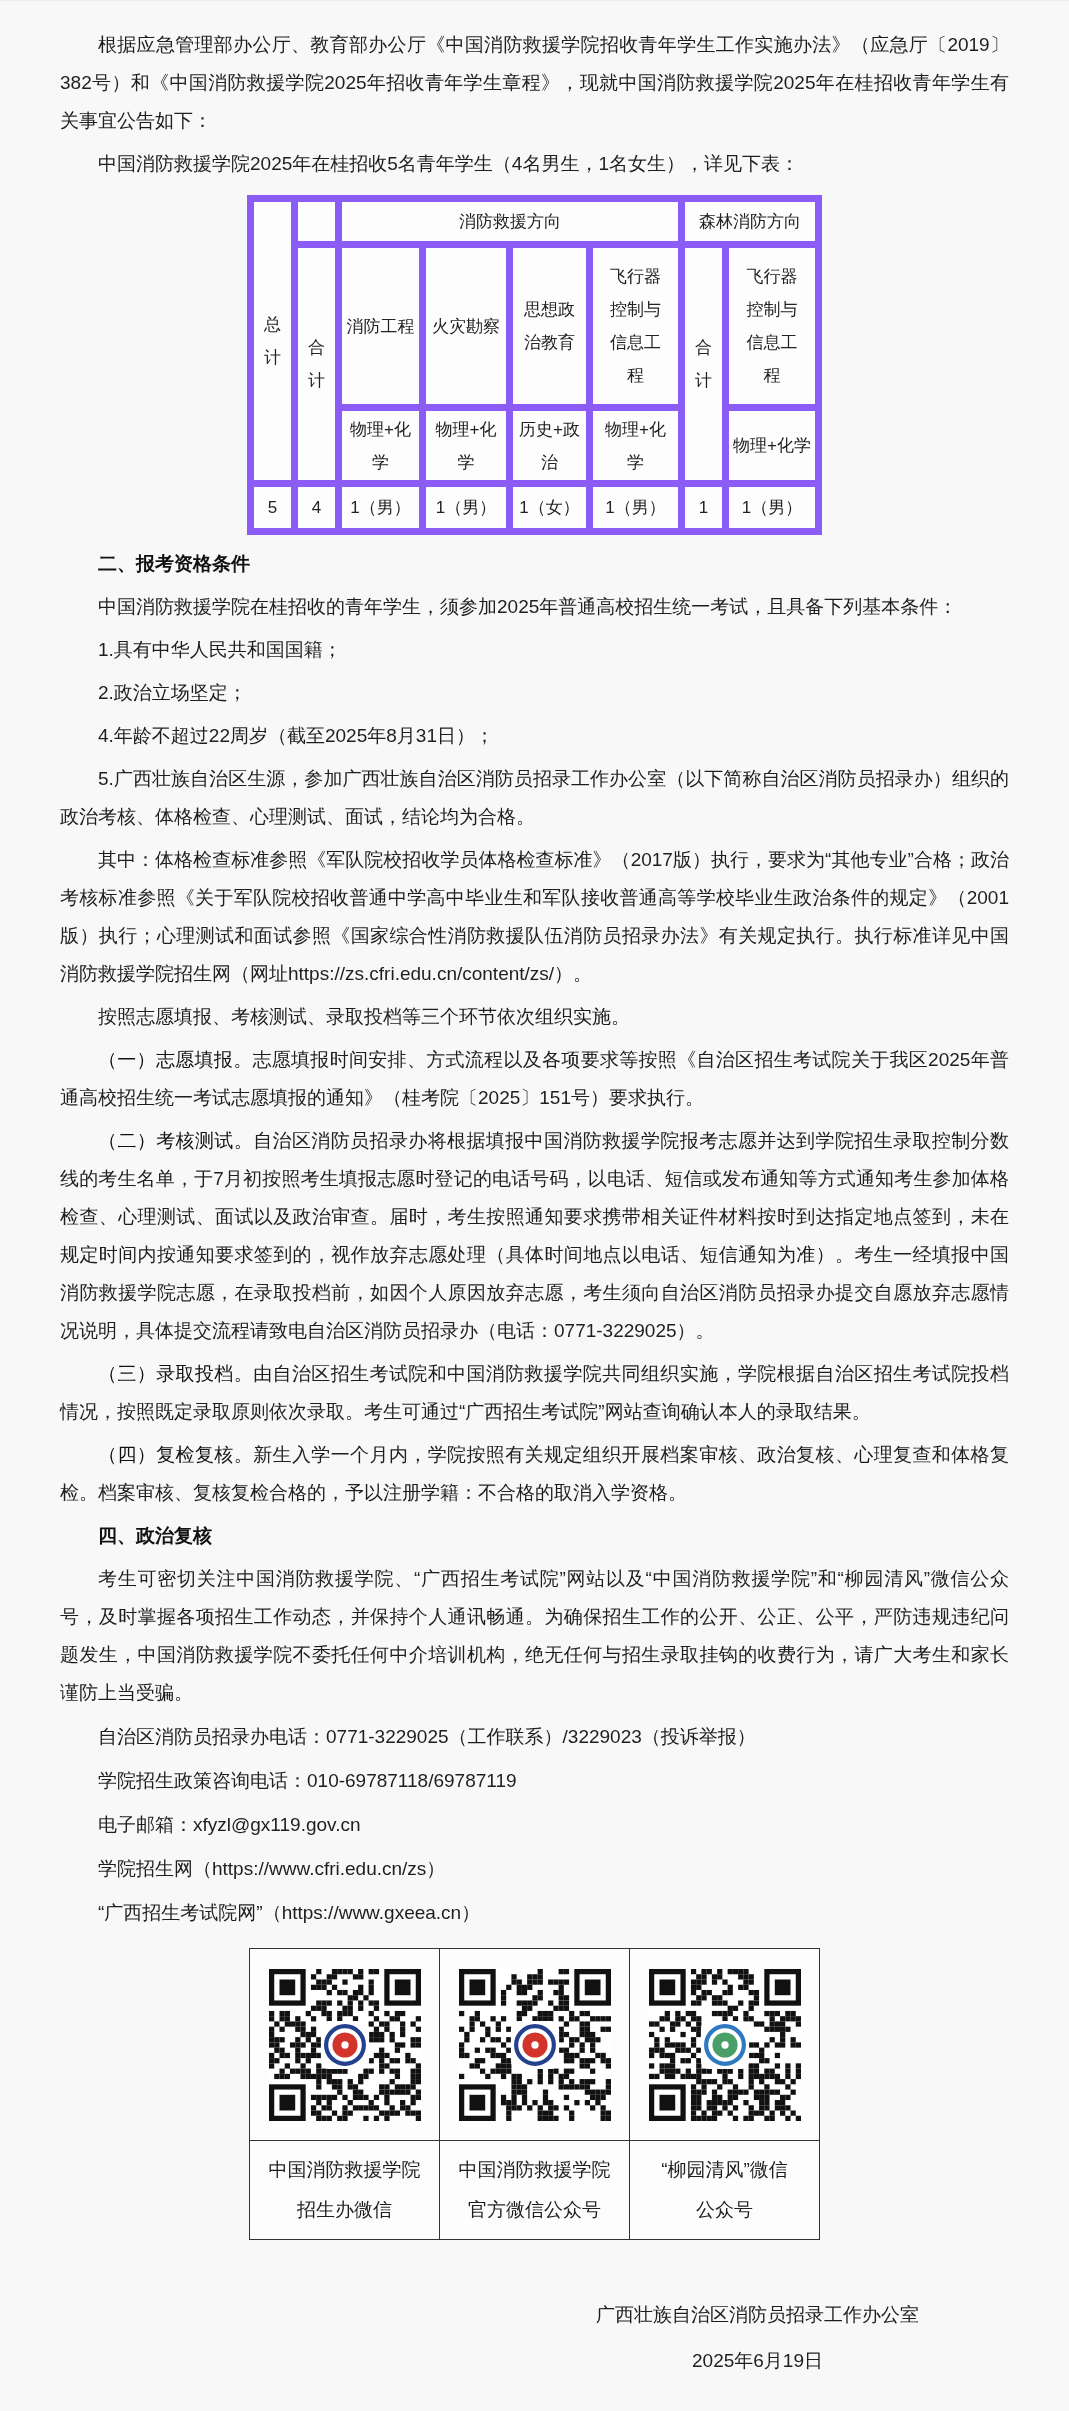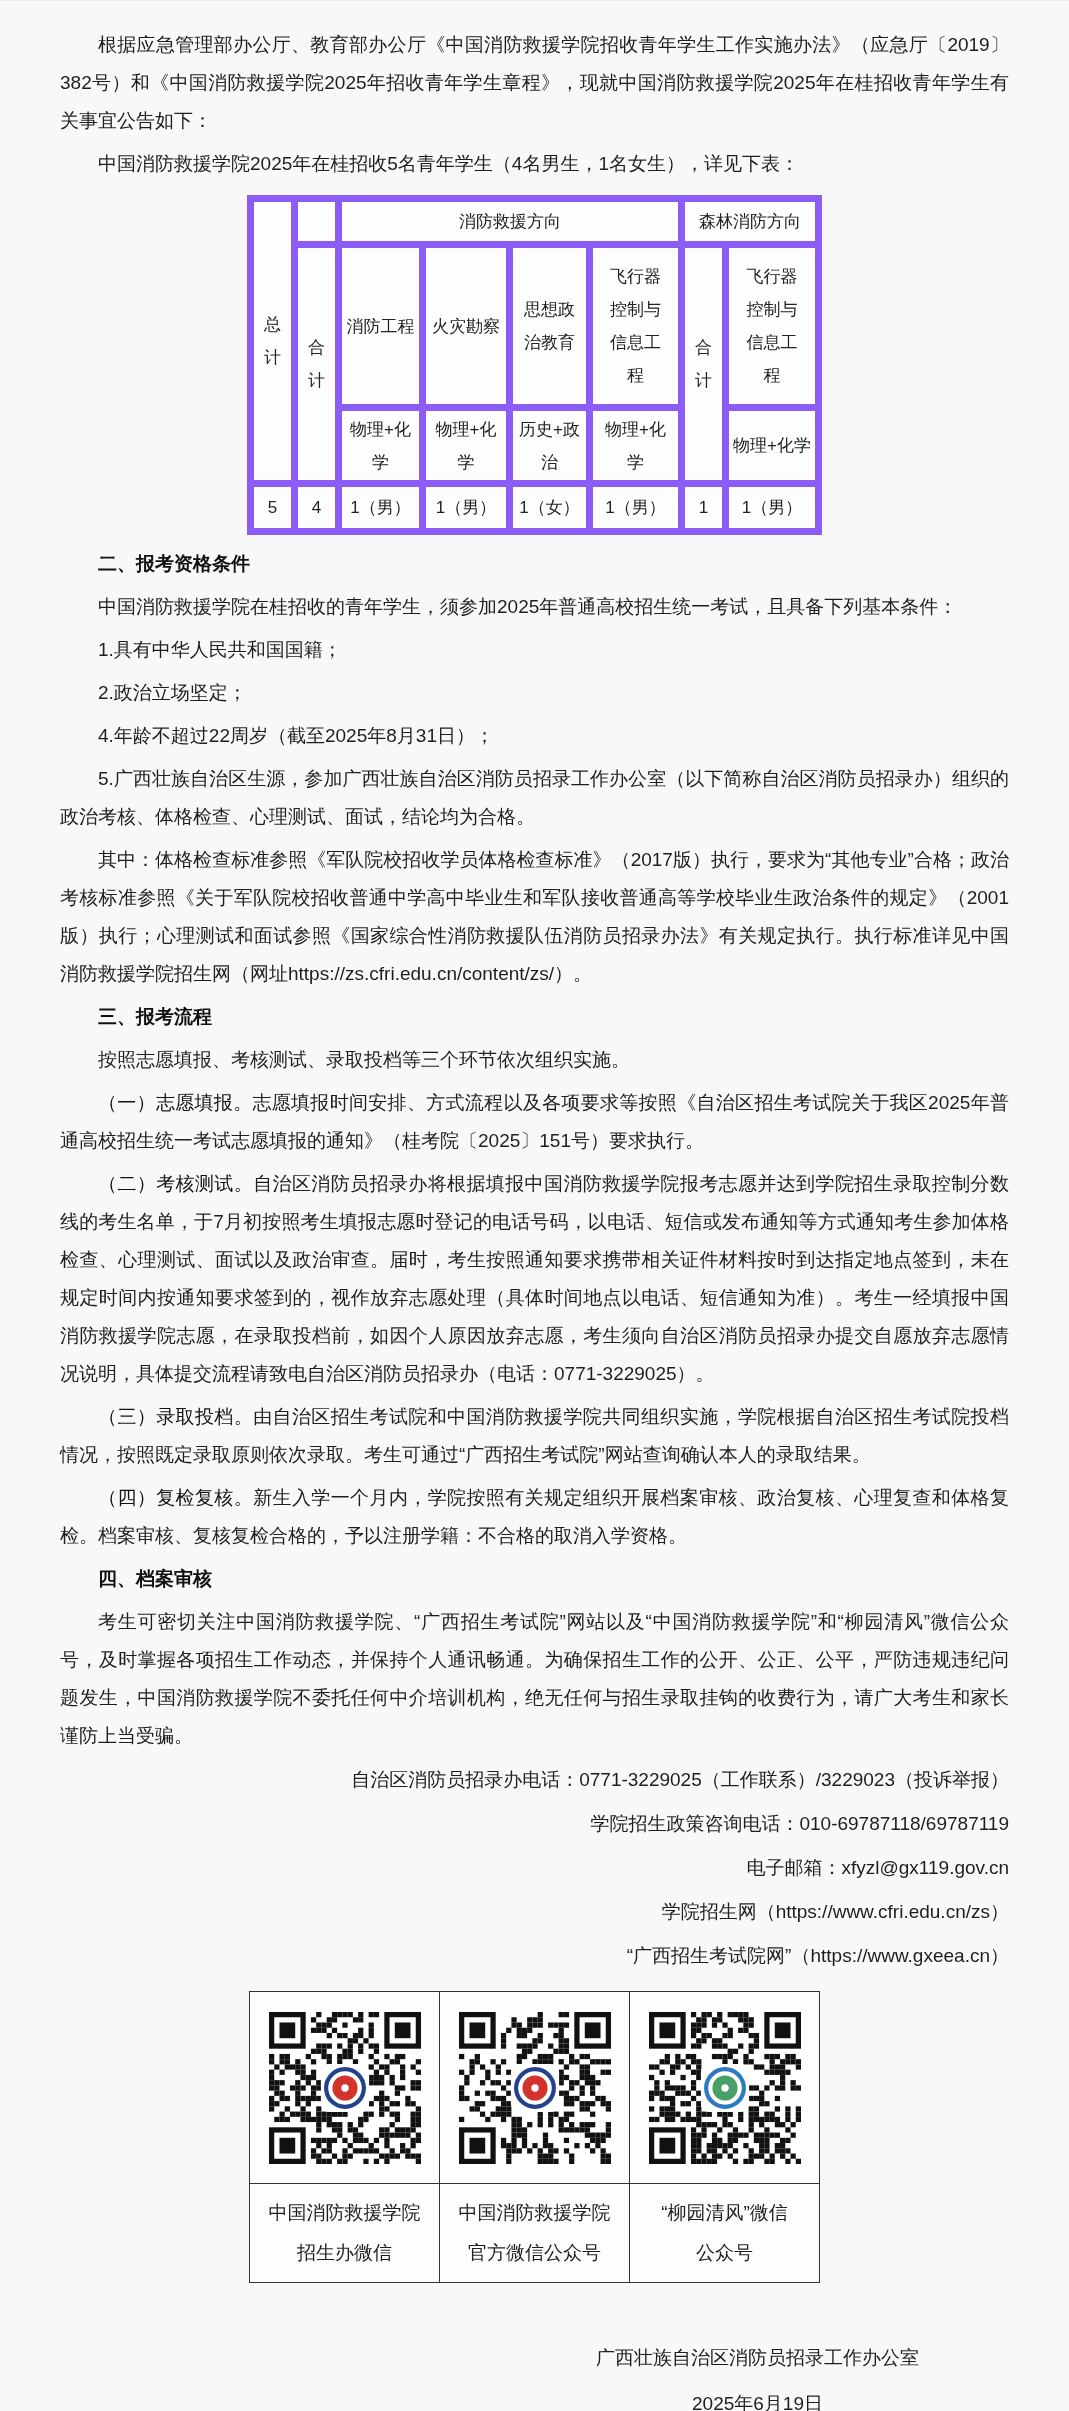--- a/index.html
+++ b/index.html
@@ -37,21 +37,21 @@
   .plan-table .r1 td { height: 46px; }
   .plan-table .r2 td { height: 100px; }
   .plan-table .r3 td { height: 76px; }
   .plan-table .r4 td { height: 48px; }
   .plan-table .cell-vert { padding: 0 10px; }
   .plan-table .tight  { padding: 0 9px; }
   .plan-table .tight2 { padding: 12px 10px; }
   .plan-table .tight3 { padding: 0 6px; }
 
   
-  .contact-line { text-indent: 2em; margin: 6px 0; text-align: right; }
+  .contact-line { text-indent: 2em; margin: 6px 0; }
 
   
   .qr-table {
     border-collapse: collapse;
     margin: 16px auto 0 auto;
     text-align: center;
     background: #fdfdfd;
   }
   .qr-table td { border: 1px solid #333; width: 190px; }
   .qr-cell { height: 192px; padding: 14px; }
@@ -119,28 +119,27 @@
   </table>
 
   <p class="para heading">二、报考资格条件</p>
   <p class="para">中国消防救援学院在桂招收的青年学生，须参加2025年普通高校招生统一考试，且具备下列基本条件：</p>
   <p class="para">1.具有中华人民共和国国籍；</p>
   <p class="para">2.政治立场坚定；</p>
   <p class="para">4.年龄不超过22周岁（截至2025年8月31日）；</p>
   <p class="para">5.广西壮族自治区生源，参加广西壮族自治区消防员招录工作办公室（以下简称自治区消防员招录办）组织的政治考核、体格检查、心理测试、面试，结论均为合格。</p>
   <p class="para">其中：体格检查标准参照《军队院校招收学员体格检查标准》（2017版）执行，要求为“其他专业”合格；政治考核标准参照《关于军队院校招收普通中学高中毕业生和军队接收普通高等学校毕业生政治条件的规定》（2001版）执行；心理测试和面试参照《国家综合性消防救援队伍消防员招录办法》有关规定执行。执行标准详见中国消防救援学院招生网（网址https://zs.cfri.edu.cn/content/zs/）。</p>
 
-  <p class="para heading">三、报考流程</p>
   <p class="para">按照志愿填报、考核测试、录取投档等三个环节依次组织实施。</p>
   <p class="para"><span class="step-label">（一）志愿填报。</span><span>志愿填报时间安排、方式流程以及各项要求等按照《自治区招生考试院关于我区2025年普通高校招生统一考试志愿填报的通知》（桂考院〔2025〕151号）要求执行。</span></p>
   <p class="para"><span class="step-label">（二）考核测试。</span><span>自治区消防员招录办将根据填报中国消防救援学院报考志愿并达到学院招生录取控制分数线的考生名单，于7月初按照考生填报志愿时登记的电话号码，以电话、短信或发布通知等方式通知考生参加体格检查、心理测试、面试以及政治审查。届时，考生按照通知要求携带相关证件材料按时到达指定地点签到，未在规定时间内按通知要求签到的，视作放弃志愿处理（具体时间地点以电话、短信通知为准）。考生一经填报中国消防救援学院志愿，在录取投档前，如因个人原因放弃志愿，考生须向自治区消防员招录办提交自愿放弃志愿情况说明，具体提交流程请致电自治区消防员招录办（电话：0771-3229025）。</span></p>
   <p class="para"><span class="step-label">（三）录取投档。</span><span>由自治区招生考试院和中国消防救援学院共同组织实施，学院根据自治区招生考试院投档情况，按照既定录取原则依次录取。考生可通过“广西招生考试院”网站查询确认本人的录取结果。</span></p>
   <p class="para"><span class="step-label">（四）复检复核。</span><span>新生入学一个月内，学院按照有关规定组织开展档案审核、政治复核、心理复查和体格复检。档案审核、复核复检合格的，予以注册学籍：不合格的取消入学资格。</span></p>
 
-  <p class="para heading">四、档案审核</p>
+  <p class="para heading">四、政治复核</p>
   <p class="para">考生可密切关注中国消防救援学院、“广西招生考试院”网站以及“中国消防救援学院”和“柳园清风”微信公众号，及时掌握各项招生工作动态，并保持个人通讯畅通。为确保招生工作的公开、公正、公平，严防违规违纪问题发生，中国消防救援学院不委托任何中介培训机构，绝无任何与招生录取挂钩的收费行为，请广大考生和家长谨防上当受骗。</p>
   <p class="contact-line">自治区消防员招录办电话：0771-3229025（工作联系）/3229023（投诉举报）</p>
   <p class="contact-line">学院招生政策咨询电话：010-69787118/69787119</p>
   <p class="contact-line">电子邮箱：xfyzl@gx119.gov.cn</p>
   <p class="contact-line">学院招生网（https://www.cfri.edu.cn/zs）</p>
   <p class="contact-line">“广西招生考试院网”（https://www.gxeea.cn）</p>
 
   <table class="qr-table">
     <tbody>
       <tr>

